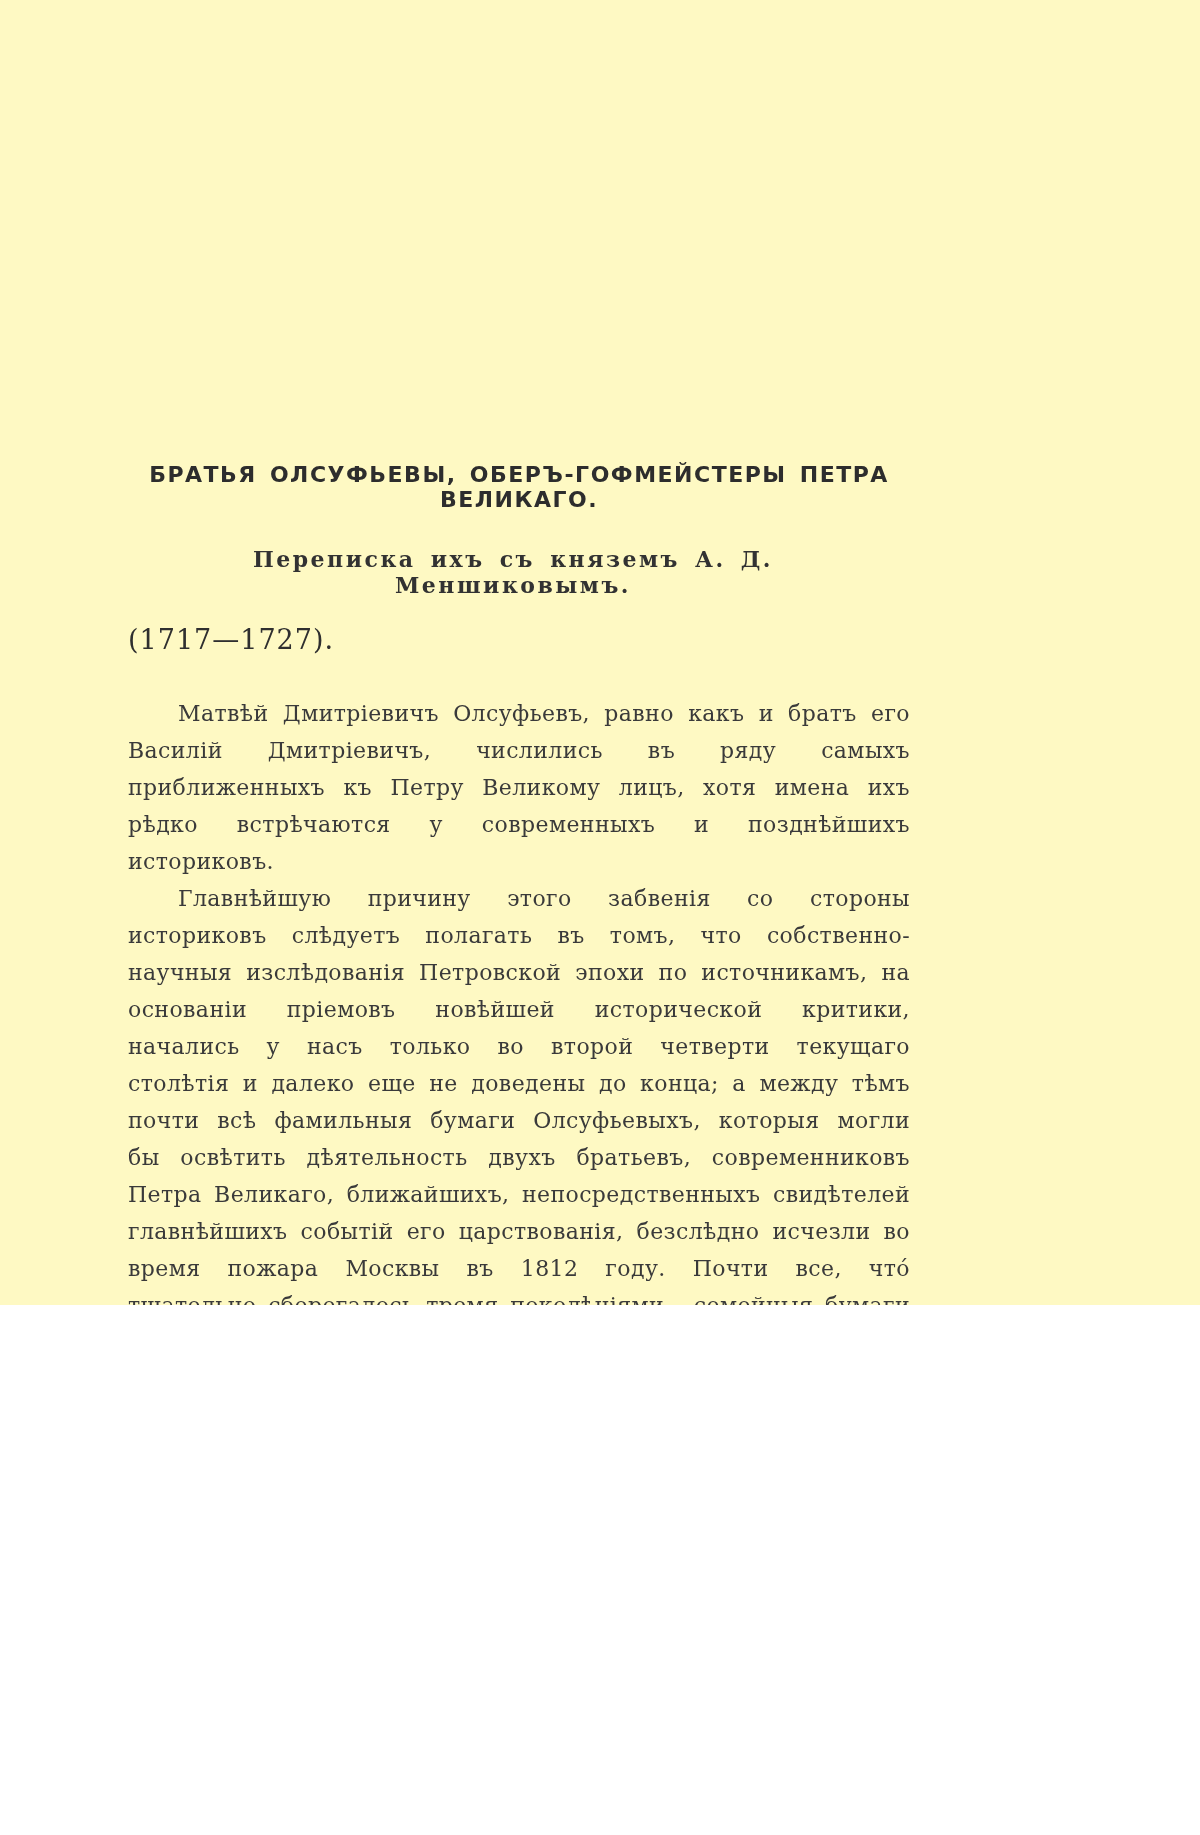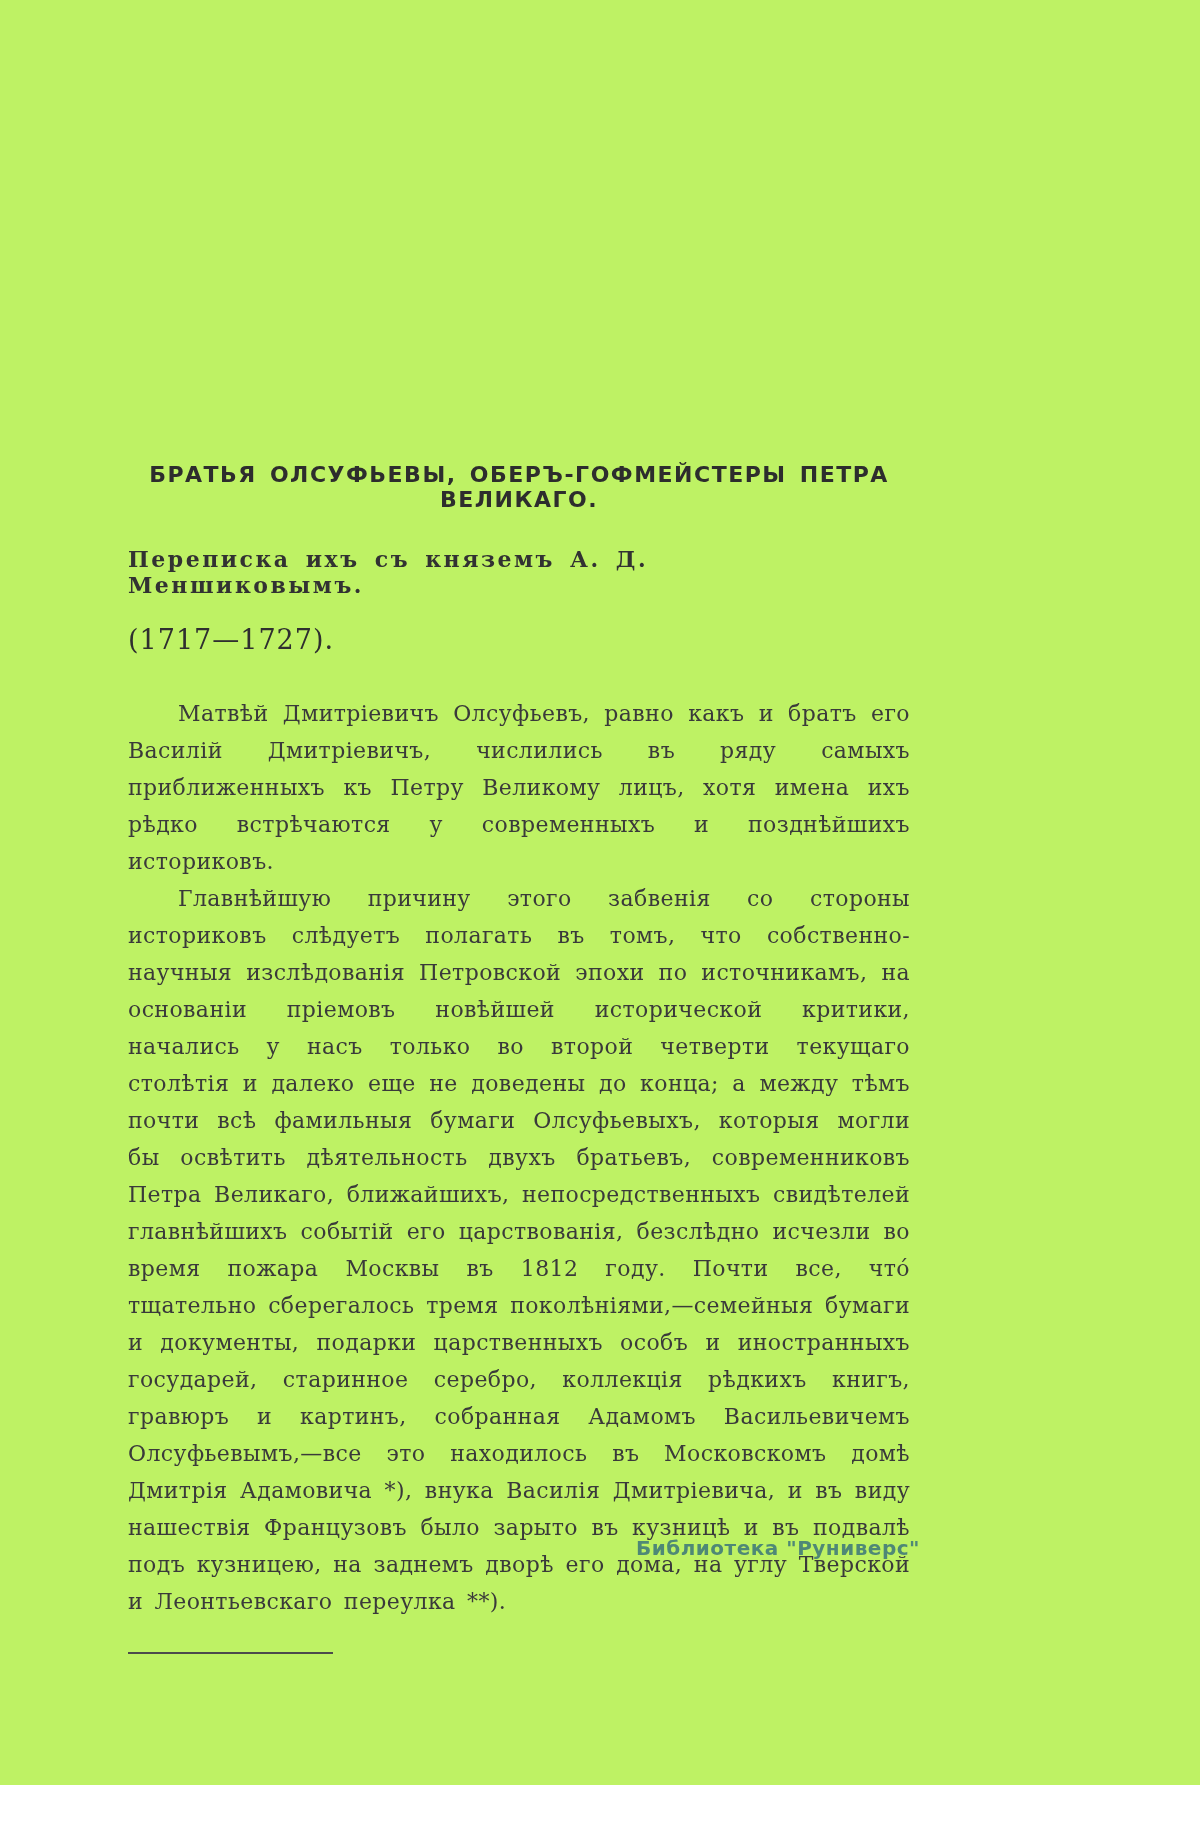--- a/index.html
+++ b/index.html
@@ -3,22 +3,22 @@
 <meta charset="utf-8">
 <style>
   html, body {
     margin: 0;
     padding: 0;
     background: #ffffff;
   }
   .page {
     position: relative;
     width: 1200px;
-    height: 1785px;
-    background: #bef264;
+    height: 1305px;
+    background: #fef9c3;
     overflow: hidden;
     font-family: "DejaVu Serif", serif;
   }
   .content {
     position: absolute;
     top: 462px;
     left: 128px;
     width: 782px;
   }
   .doc-title {
@@ -32,21 +32,21 @@
     text-align: center;
   }
   .doc-subtitle {
     margin: 34px 12px 0 0;
     font-family: "DejaVu Serif", serif;
     font-weight: bold;
     font-size: 22px;
     letter-spacing: 2.5px;
     word-spacing: 5px;
     color: #323232;
-    text-align: left;
+    text-align: center;
   }
   .doc-dates {
     margin-top: 26px;
     font-size: 27px;
     color: #2f2f2f;
     letter-spacing: 1px;
   }
   .body-block {
     margin-top: 40px;
   }

